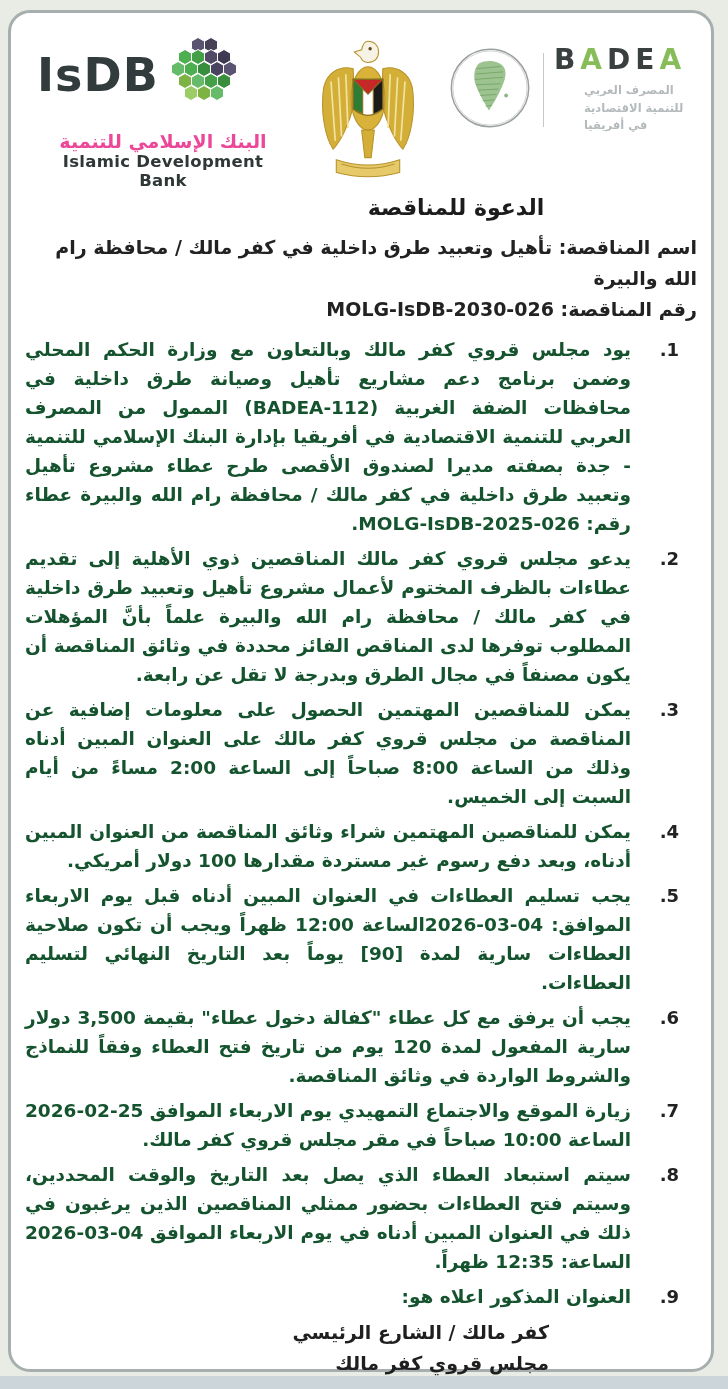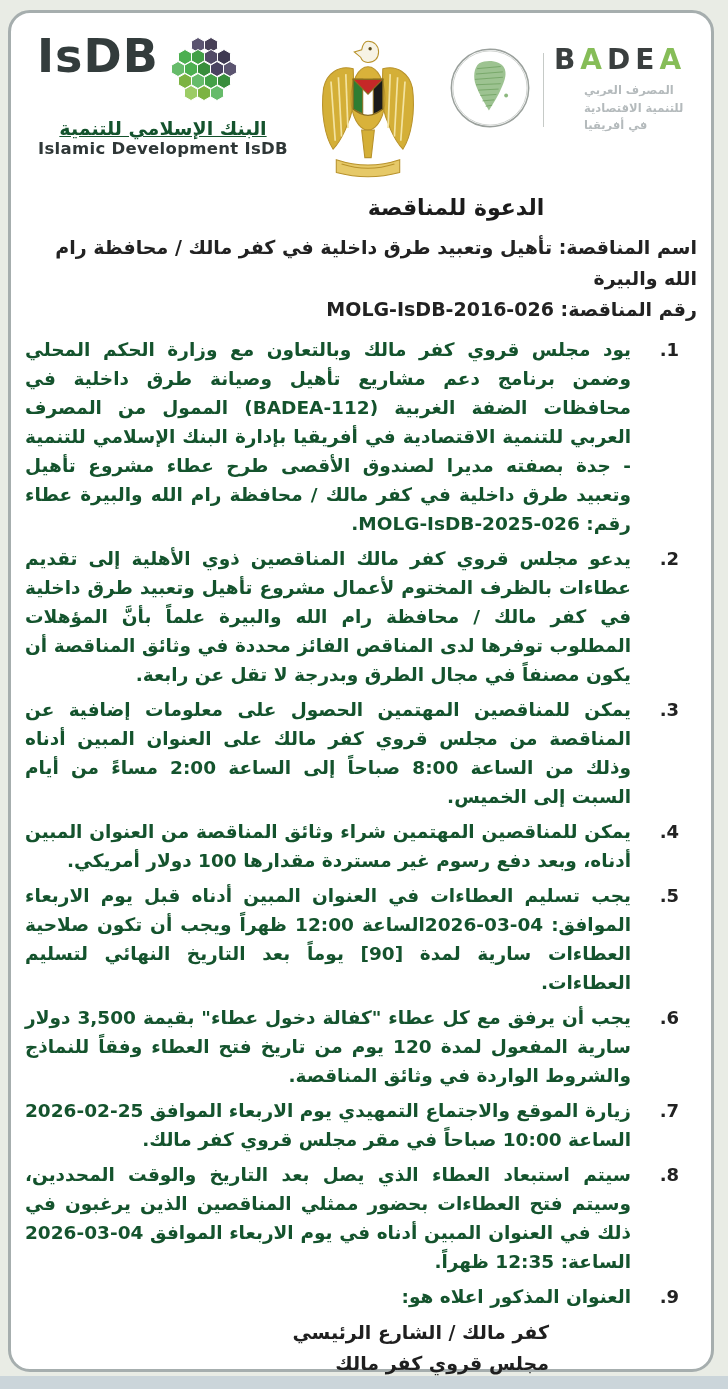--- a/index.html
+++ b/index.html
@@ -11,23 +11,23 @@
   .bottom-strip{position:absolute;left:0;bottom:0;width:100%;height:13px;background:#cbd5da;}
   .frame{
     position:absolute;left:8px;top:10px;width:706px;height:1362px;
     background:#ffffff;border:3px solid #a6aeae;border-radius:22px;
     box-sizing:border-box;padding:14px 14px 10px 14px;
     direction:rtl;
   }
   
   .header{direction:ltr;display:flex;align-items:flex-start;justify-content:space-between;height:152px;margin-top:6px;}
   .isdb{width:252px;margin-left:12px;display:flex;flex-direction:column;}
-  .isdb-top{display:flex;gap:6px;}
+  .isdb-top{display:flex;align-items:center;gap:6px;}
   .isdb-acronym{font-size:46px;font-weight:bold;color:#333c3c;letter-spacing:1px;line-height:1;}
-  .isdb-ar{font-size:19px;font-weight:bold;color:#14532d;text-align:center;margin-top:0;text-decoration:underline;}
+  .isdb-ar{font-size:19px;font-weight:bold;color:#ec4899;text-align:center;margin-top:13px;}
   .isdb-en{font-size:16.5px;font-weight:bold;color:#2f3737;text-align:center;letter-spacing:0.3px;}
   .emblem{width:140px;display:flex;justify-content:center;margin-top:2px;}
   .badea{width:250px;display:flex;align-items:center;gap:10px;margin-top:12px;}
   .badea-divider{width:1px;height:74px;background:#c6cac7;}
   .badea-text{display:flex;flex-direction:column;align-items:flex-end;}
   .badea-word{font-size:28px;font-weight:bold;letter-spacing:5px;color:#3a3f3f;line-height:1.1;}
   .badea-word .ga{color:#86bd58;}
   .badea-ar{direction:rtl;text-align:left;font-size:11.5px;color:#b4babc;font-weight:bold;line-height:1.55;margin-top:6px;align-self:stretch;margin-left:30px;}
   
   .doc-title{font-size:22px;font-weight:bold;color:#1c1c1c;text-align:center;padding-left:190px;margin-top:10px;}
@@ -69,21 +69,21 @@
               <polygon points="46,40.5 52.5,44.25 52.5,51.75 46,55.5 39.5,51.75 39.5,44.25" fill="#43a047"></polygon>
               <polygon points="59,40.5 65.5,44.25 65.5,51.75 59,55.5 52.5,51.75 52.5,44.25" fill="#388e3c"></polygon>
               <polygon points="26,52.5 32.5,56.25 32.5,63.75 26,67.5 19.5,63.75 19.5,56.25" fill="#9ccc65"></polygon>
               <polygon points="39,52.5 45.5,56.25 45.5,63.75 39,67.5 32.5,63.75 32.5,56.25" fill="#7cb342"></polygon>
               <polygon points="52,52.5 58.5,56.25 58.5,63.75 52,67.5 45.5,63.75 45.5,56.25" fill="#66bb6a"></polygon>
             </g>
           </svg>
         </span>
       </div>
       <div class="isdb-ar">البنك الإسلامي للتنمية</div>
-      <div class="isdb-en">Islamic Development IsDB</div>
+      <div class="isdb-en">Islamic Development Bank</div>
     </div>
 
     <div class="emblem">
       <svg width="118" height="148" viewBox="0 0 110 140">
 
         <g fill="#d4af37" stroke="#b8922b" stroke-width="1">
           <path d="M41,32 C28,28 16,36 13,50 C10,72 14,96 22,108 C30,100 38,82 42,64 Z"></path>
           <path d="M69,32 C82,28 94,36 97,50 C100,72 96,96 88,108 C80,100 72,82 68,64 Z"></path>
         </g>
         <g stroke="#f3e3a1" stroke-width="1.6">
@@ -141,21 +141,21 @@
           <span style="display:block">للتنمية الاقتصادية</span>
           <span style="display:block">في أفريقيا</span>
         </span>
       </span>
     </div>
   </div>
 
   <div class="doc-title">الدعوة للمناقصة</div>
 
   <div class="intro">اسم المناقصة: تأهيل وتعبيد طرق داخلية في كفر مالك / محافظة رام الله والبيرة</div>
-  <div class="intro" style="margin-top:0;">رقم المناقصة: MOLG-IsDB-2016-026</div>
+  <div class="intro" style="margin-top:0;">رقم المناقصة: MOLG-IsDB-2030-026</div>
 
   <div class="list">
     <div class="item">
         <span class="num">1.</span>
         <div class="itext">يود مجلس قروي كفر مالك وبالتعاون مع وزارة الحكم المحلي وضمن برنامج دعم مشاريع تأهيل وصيانة طرق داخلية في محافظات الضفة الغربية (BADEA-112) الممول من المصرف العربي للتنمية الاقتصادية في أفريقيا بإدارة البنك الإسلامي للتنمية - جدة بصفته مديرا لصندوق الأقصى طرح عطاء مشروع تأهيل وتعبيد طرق داخلية في كفر مالك / محافظة رام الله والبيرة عطاء رقم: MOLG-IsDB-2025-026.</div>
       </div>
     <div class="item">
         <span class="num">2.</span>
         <div class="itext">يدعو مجلس قروي كفر مالك المناقصين ذوي الأهلية إلى تقديم عطاءات بالظرف المختوم لأعمال مشروع تأهيل وتعبيد طرق داخلية في كفر مالك / محافظة رام الله والبيرة علماً بأنَّ المؤهلات المطلوب توفرها لدى المناقص الفائز محددة في وثائق المناقصة أن يكون مصنفاً في مجال الطرق وبدرجة لا تقل عن رابعة.</div>
       </div>

